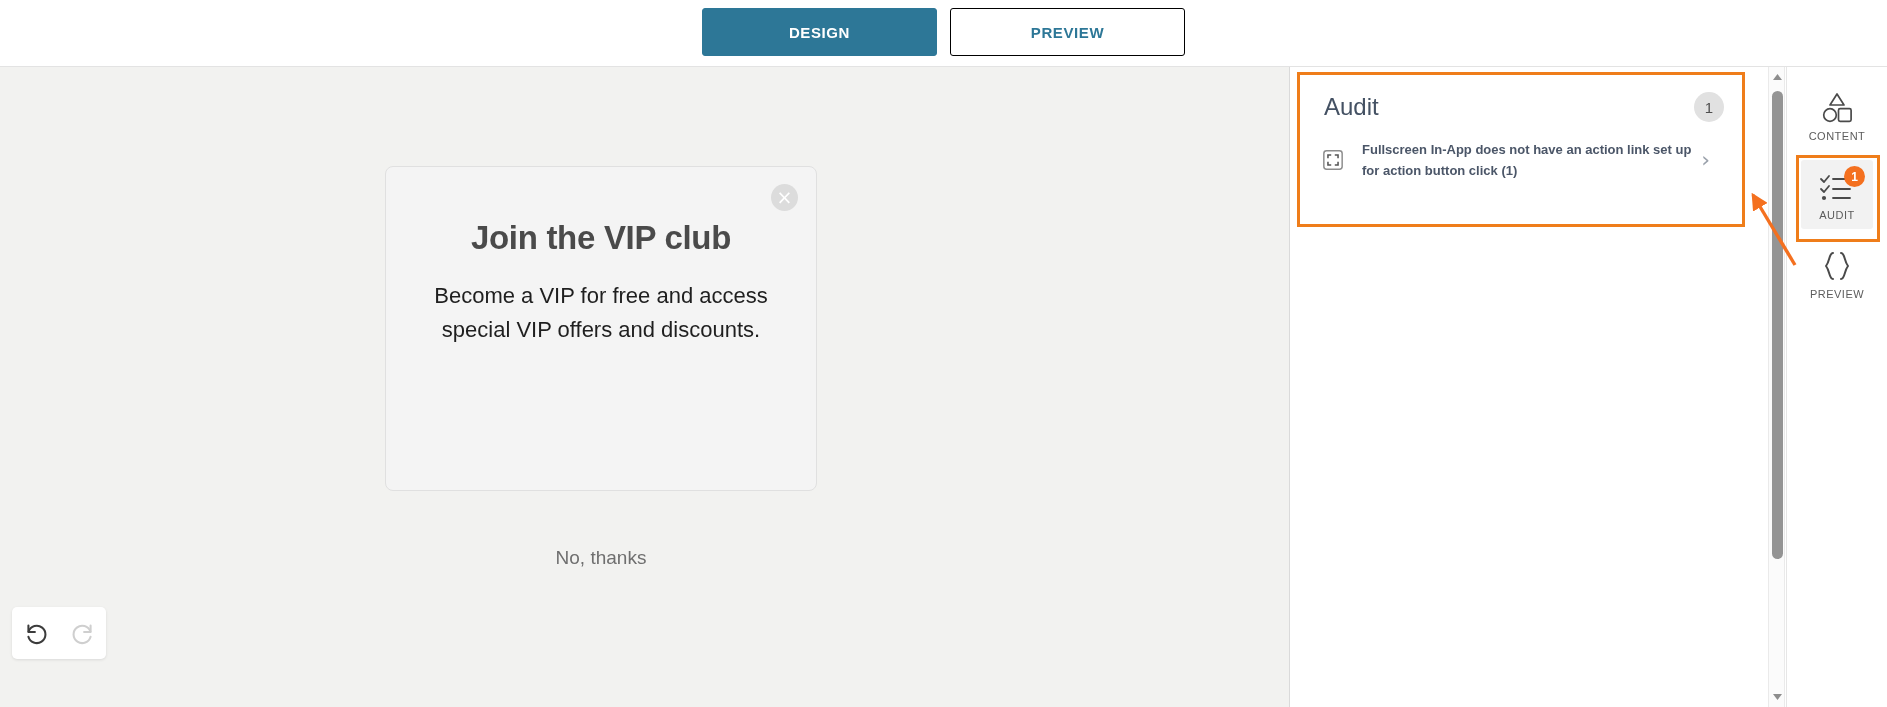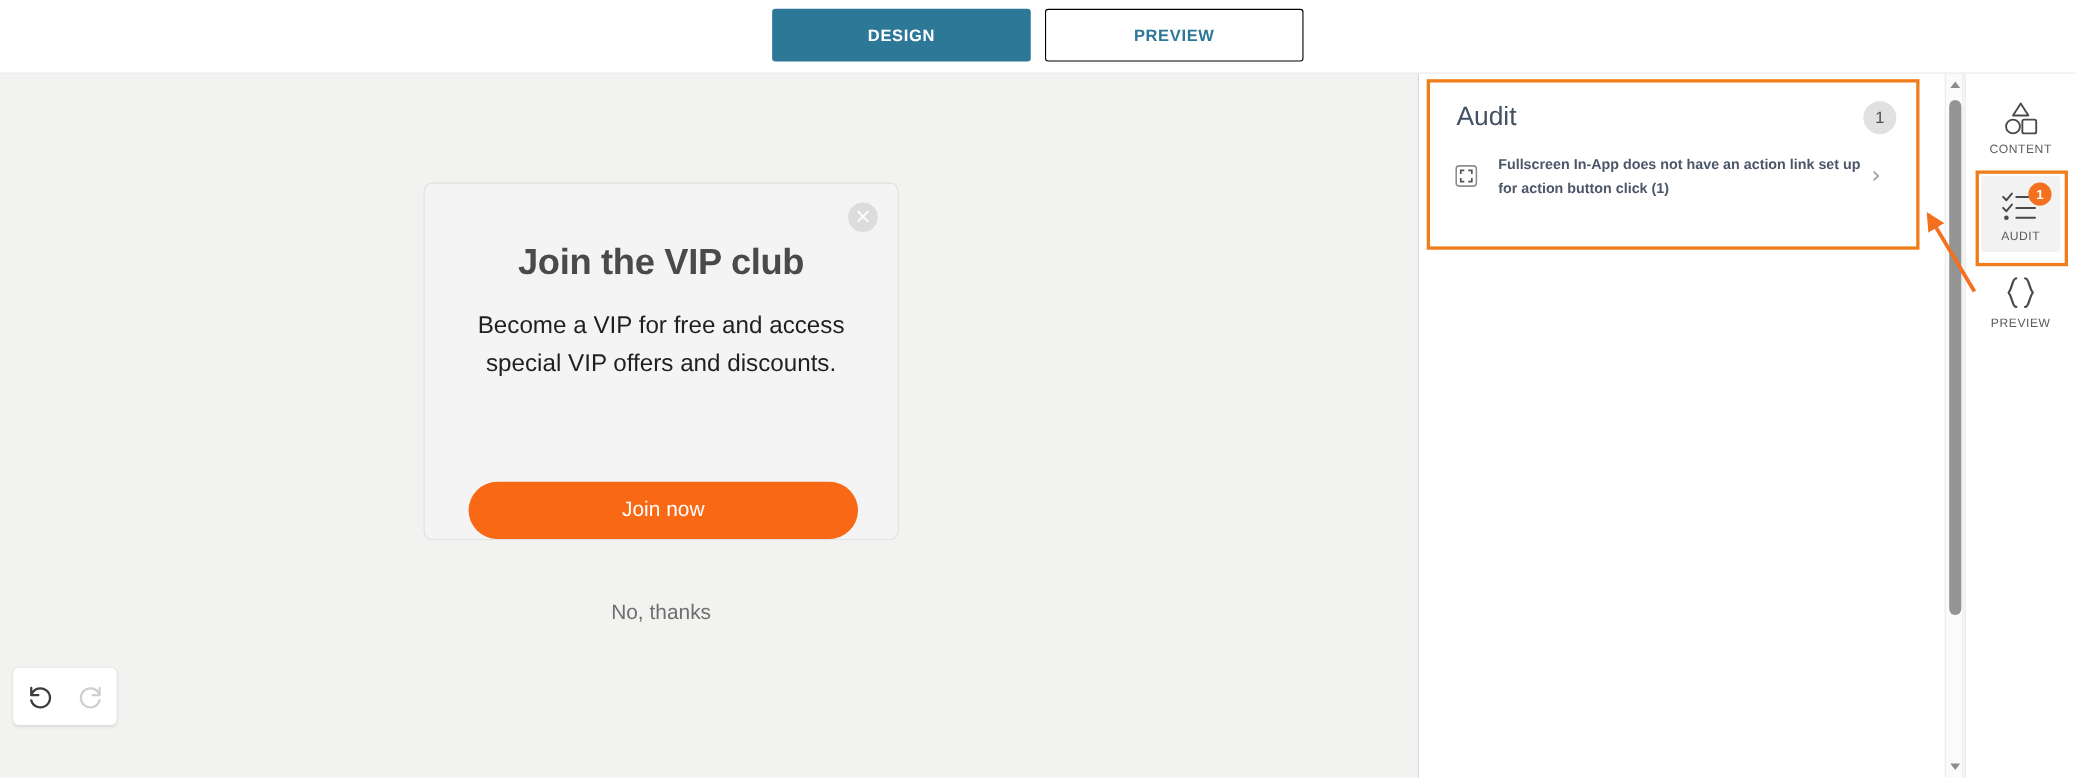--- a/index.html
+++ b/index.html
@@ -195,23 +195,20 @@
   </div>
 
   <div class="canvas">
 
     <div class="modal">
       <div class="modal-close">
         <span>×</span>
       </div>
       <div class="modal-title">Join the VIP club</div>
       <div class="modal-body">Become a VIP for free and access special VIP offers and discounts.</div>
-      <div class="modal-cta">
-        <span>Join now</span>
-      </div>
       <div class="modal-dismiss">No, thanks</div>
     </div>
 
     <div class="history-card">
       <svg class="hist-btn" viewBox="0 0 24 24" fill="none" stroke="#3c3c3c" stroke-width="1.9" stroke-linecap="round" stroke-linejoin="round">
         <path d="M5 5 v6 h6"></path>
         <path d="M5.2 10.6 A8 8 0 1 1 5 15.4"></path>
       </svg>
       <svg class="hist-btn disabled" viewBox="0 0 24 24" fill="none" stroke="#cfcfcf" stroke-width="1.9" stroke-linecap="round" stroke-linejoin="round">
         <path d="M19 5 v6 h-6"></path>

